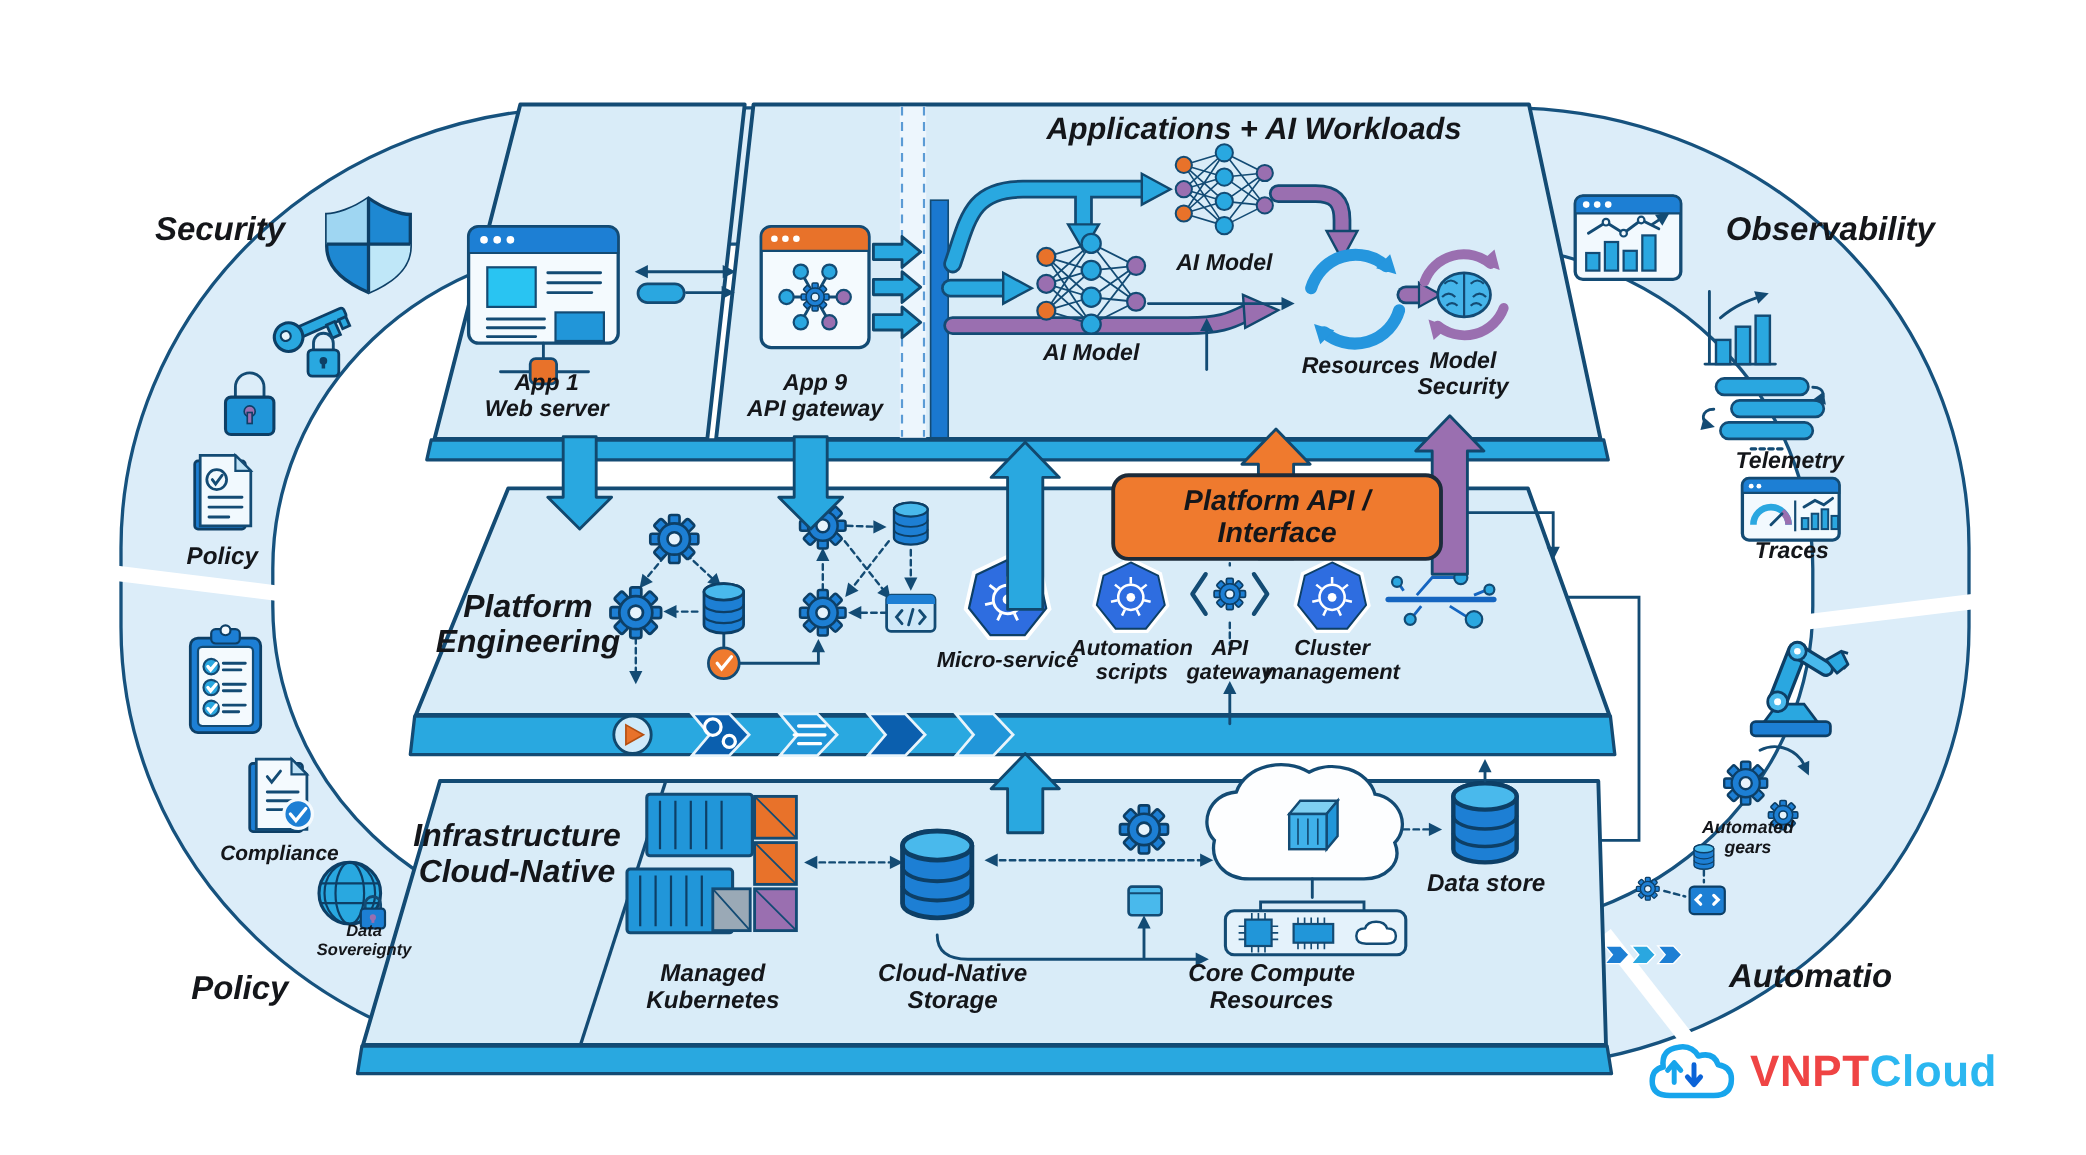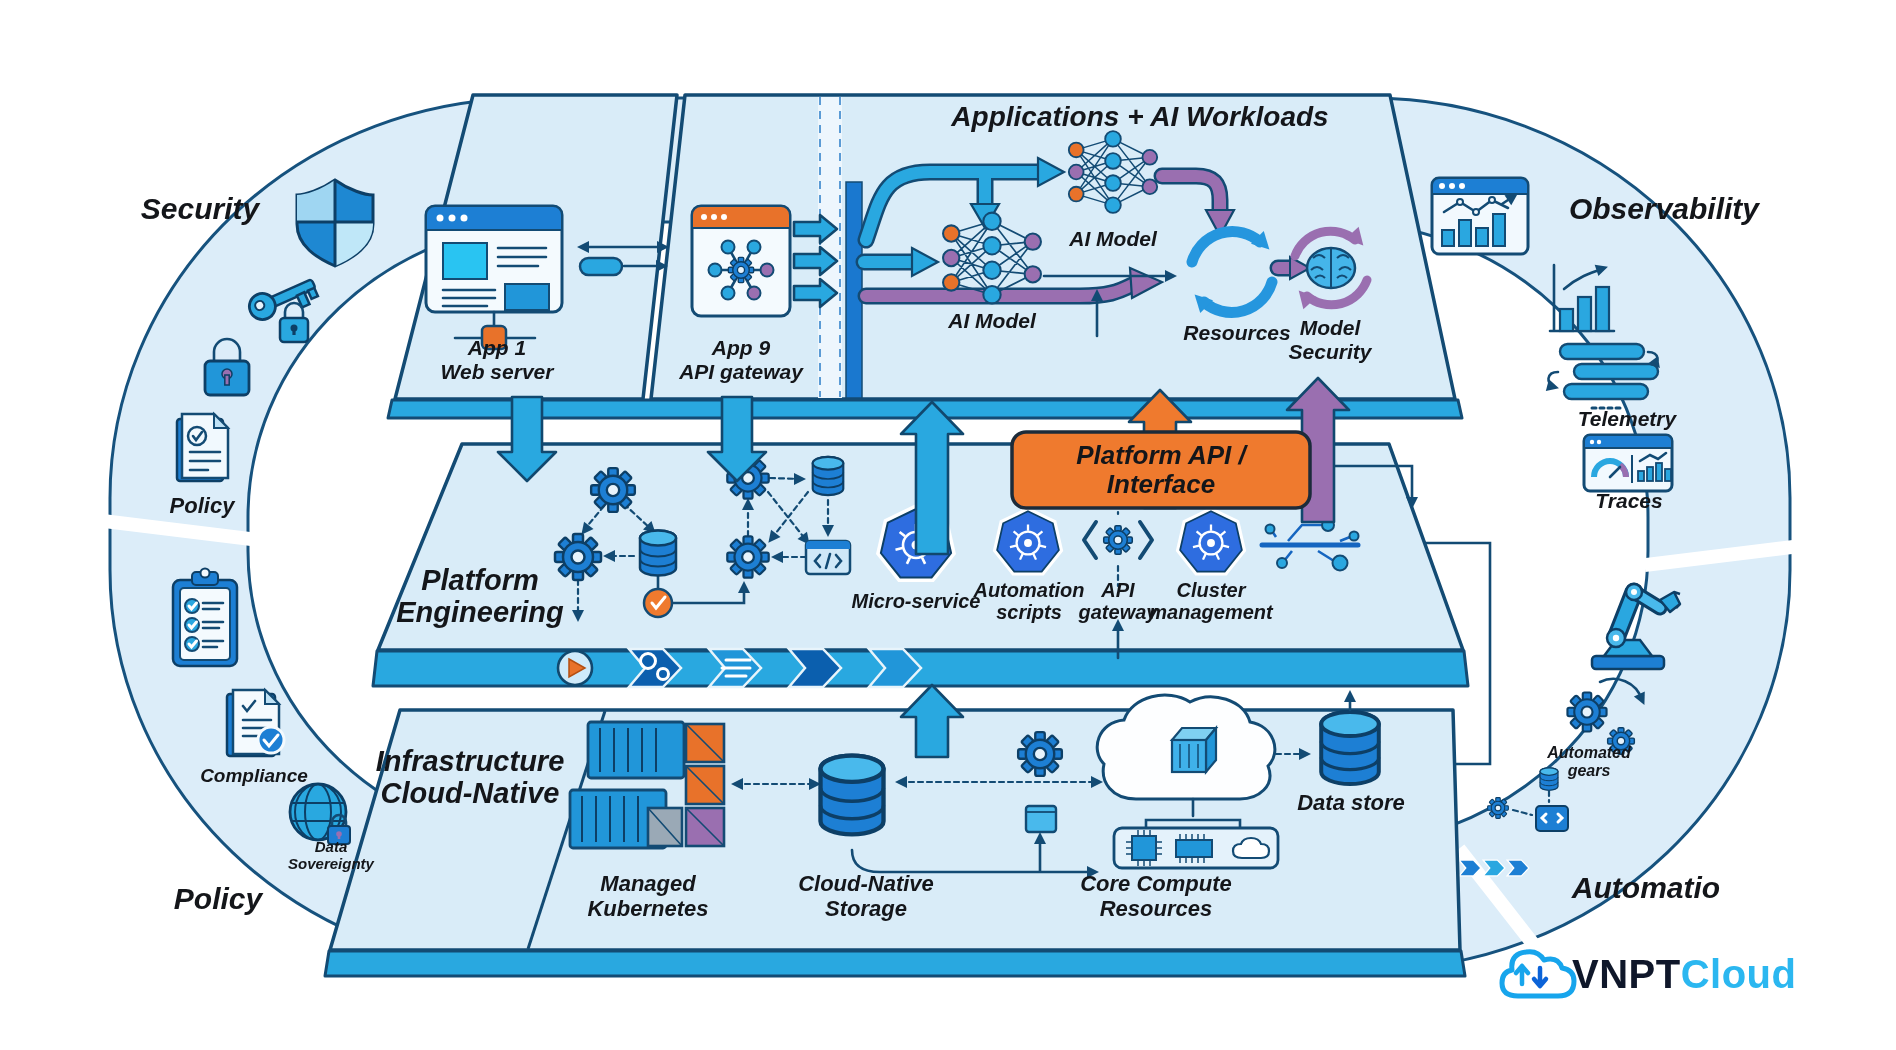--- a/index.html
+++ b/index.html
@@ -4,21 +4,21 @@
 <style>
   html,body{margin:0;padding:0;background:#fff;}
   .stage{position:relative;width:1896px;height:1050px;background:#fff;overflow:hidden;
          font-family:"Liberation Sans", sans-serif;}
   .art{position:absolute;left:0;top:0;}
   .lbl{position:absolute;transform:translate(-50%,-50%);color:#14161a;font-weight:700;
        text-align:center;white-space:nowrap;line-height:1.12;font-style:italic;}
   .lbl.med{font-weight:600;}
   .lbl span{display:block;}
   .logo-text{position:absolute;font-weight:700;font-size:40px;letter-spacing:.5px;white-space:nowrap;}
-  .logo-text .b1{color:#0f172a;}
+  .logo-text .b1{color:#ef4444;margin-left:19px;}
   .logo-text .b2{color:#2bb7f0;text-align:right;}
   
   .pnl{fill:#d9ecf8;stroke:#134b74;stroke-width:3.5;stroke-linejoin:round;}
   .band{fill:#29a8e0;stroke:#134b74;stroke-width:3;stroke-linejoin:round;}
   .thin{stroke:#134b74;stroke-width:2.6;fill:none;stroke-linecap:round;}
   .dash{stroke:#134b74;stroke-width:2.2;fill:none;stroke-dasharray:5 4;stroke-linecap:round;}
   .dashb{stroke:#5b9bd5;stroke-width:2;fill:none;stroke-dasharray:8 6;}
   .arr{stroke:#11486e;stroke-width:2.6;stroke-linejoin:round;}
   .pipeO{stroke:#134b74;stroke-width:17;fill:none;stroke-linecap:round;stroke-linejoin:round;}
   .pipeB{stroke:#29a8e0;stroke-width:12;fill:none;stroke-linecap:round;stroke-linejoin:round;}
@@ -549,21 +549,21 @@
     <span>API gateway</span>
   </div>
   <div class="lbl med" style="left:1113px;top:239px;font-size:21px">AI Model</div>
   <div class="lbl med" style="left:992px;top:321px;font-size:21px">AI Model</div>
   <div class="lbl med" style="left:1237px;top:333px;font-size:21px">Resources</div>
   <div class="lbl med" style="left:1330px;top:340px;font-size:21px">
     <span>Model</span>
     <span>Security</span>
   </div>
 
-  <div class="lbl" style="left:480px;top:596px;font-size:29px">
+  <div class="lbl" style="left:480px;top:568px;font-size:29px">
     <span>Platform</span>
     <span>Engineering</span>
   </div>
   <div class="lbl" style="left:1161px;top:470px;font-size:26px">
     <span>Platform API /</span>
     <span>Interface</span>
   </div>
   <div class="lbl med" style="left:916px;top:601px;font-size:20px">Micro-service</div>
   <div class="lbl med" style="left:1029px;top:601px;font-size:20px">
     <span>Automation</span>

